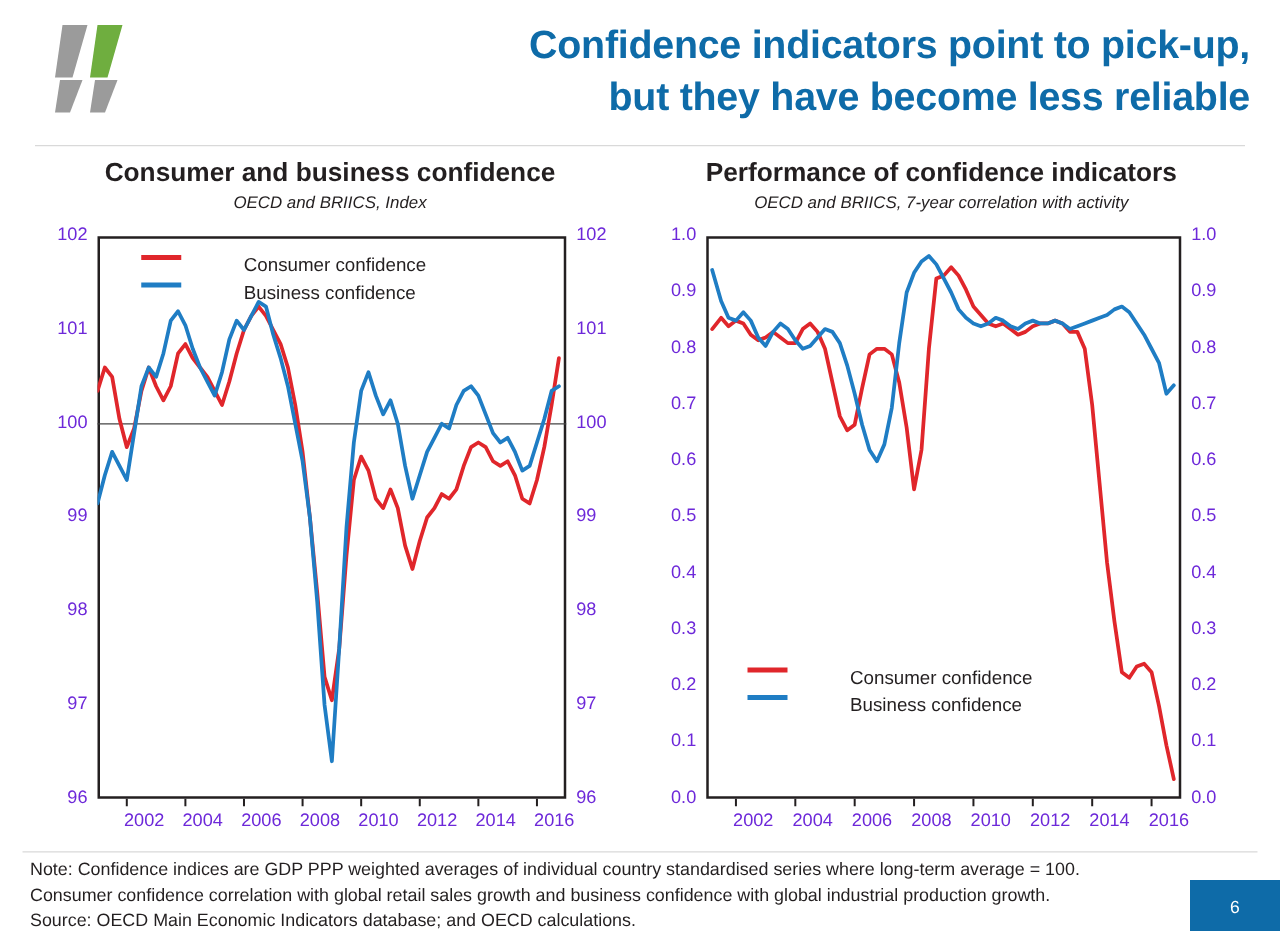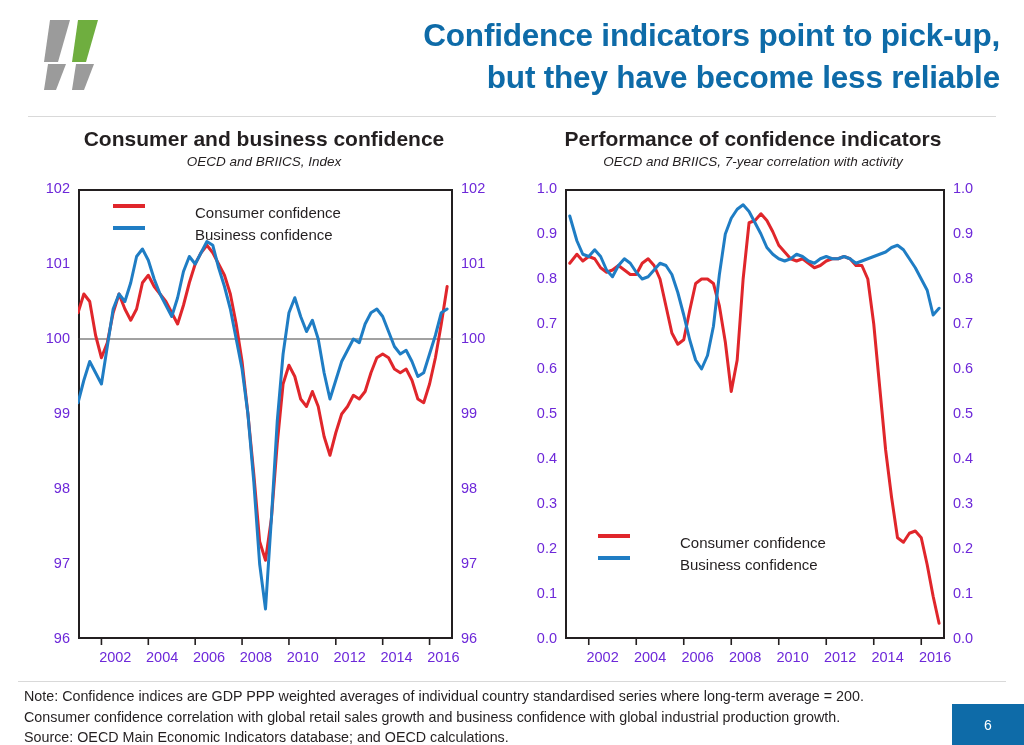--- a/index.html
+++ b/index.html
@@ -239,17 +239,17 @@
         <div class="legend-row">
           <div class="legend-swatch" style="background: rgb(31, 125, 196);"></div>
           <div class="legend-text">Business confidence</div>
         </div>
       </div>
     </div>
 </div>
 
 <div id="footer-rule"></div>
 <div id="footnote">
-  <div>Note: Confidence indices are GDP PPP weighted averages of individual country standardised series where long-term average = 200.</div>
+  <div>Note: Confidence indices are GDP PPP weighted averages of individual country standardised series where long-term average = 100.</div>
   <div>Consumer confidence correlation with global retail sales growth and business confidence with global industrial production growth.</div>
   <div>Source: OECD Main Economic Indicators database; and OECD calculations.</div>
 </div>
 <div id="page-badge">6</div>
 
 </body></html>

